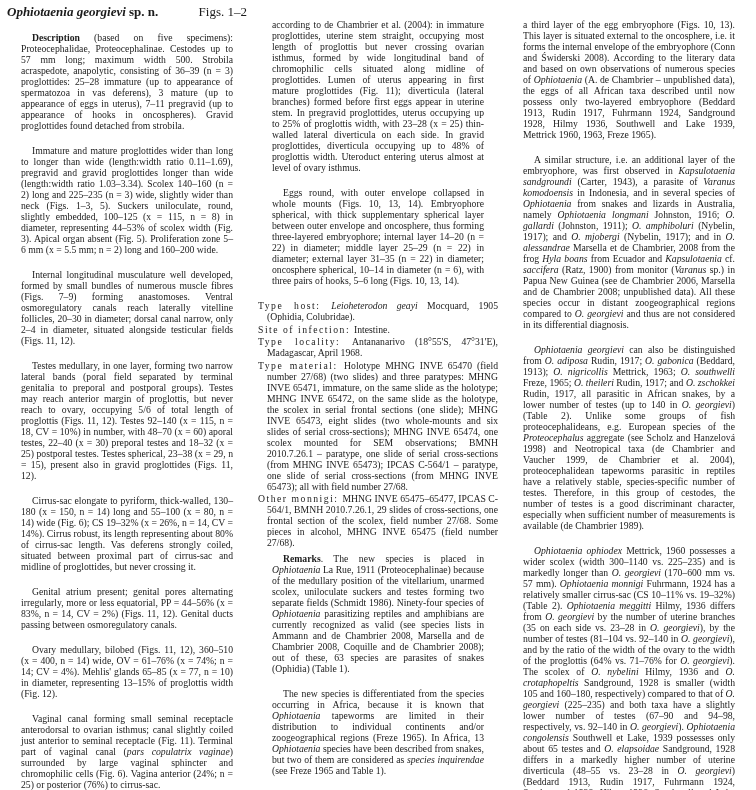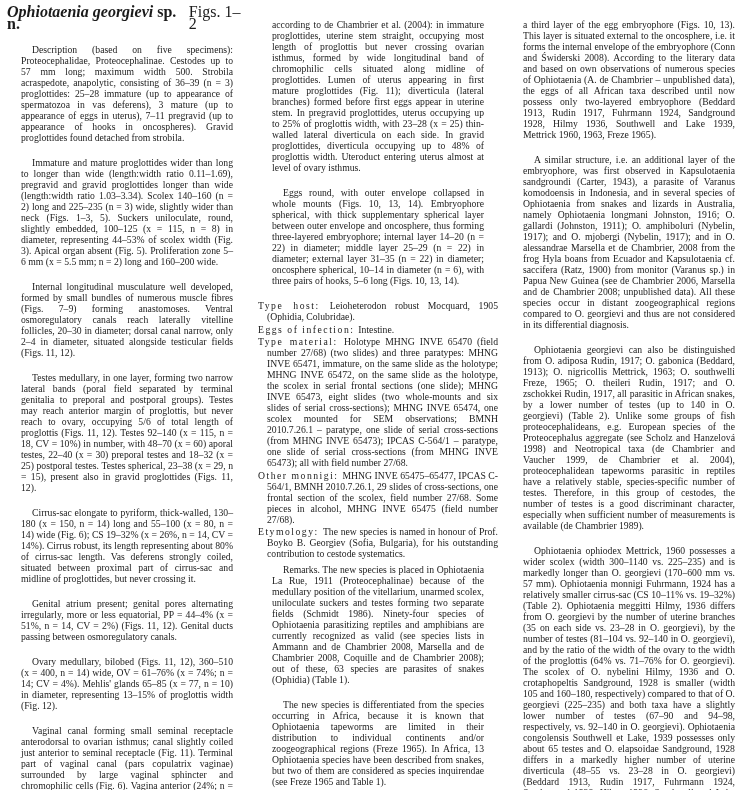--- a/index.html
+++ b/index.html
@@ -13,67 +13,67 @@
     line-height: 11px;
     padding: 5px 7px 4px 7px;
     overflow: hidden;
     hyphens: auto; -webkit-hyphens: auto;
   }
   .cols { display: flex; gap: 11px; }
   .col { flex: 1 1 0; text-align: justify; min-width: 0; }
   .title-row {
     display: flex; justify-content: space-between; align-items: baseline;
     margin: 1px 0 13px 0;
-    font-size: 16px; line-height: 12px;
+    font-size: 13px; line-height: 12px;
     text-align: left;
   }
   .title-main { font-weight: bold; font-style: italic; }
   .title-suffix { font-weight: bold; font-style: normal; }
   .figs-ref { font-style: normal; font-weight: normal; }
   p.block { margin: 14px; padding: 0; }
   p.indent { text-indent: 11px; }
   p.noindent { text-indent: 0; }
   p.entry { padding-left: 9px; text-indent: -9px; margin: 1.5px 0; }
   p.mt { margin-top: 4.5px; }
-  .run-b { font-weight: normal; }
-  .run-i { }
+  .run-b { font-weight: bold; }
+  .run-i { font-style: italic; }
   .run-sp { letter-spacing: 1.5px; font-family: Liberation Serif, serif; }
 </style>
 </head>
 <body>
 
 <div class="page">
   <div class="cols">
 
     <div class="col">
       <div class="title-row">
         <span><span class="title-main">Ophiotaenia georgievi</span><span class="title-suffix"> sp. n.</span></span>
         <span class="figs-ref">Figs. 1–2</span>
       </div>
       <div>
           <p class="block indent"><span class="run-b">Description</span><span> (based on five specimens): Proteocephalidae, Proteocephalinae. Cestodes up to 57 mm long; maximum width 500. Strobila acraspedote, anapolytic, consisting of 36–39 (n = 3) proglottides: 25–28 immature (up to appearance of spermatozoa in vas deferens), 3 mature (up to appearance of eggs in uterus), 7–11 pregravid (up to appearance of hooks in oncospheres). Gravid proglottides found detached from strobila.</span></p>
           <p class="block indent"><span>Immature and mature proglottides wider than long to longer than wide (length:width ratio 0.11–1.69), pregravid and gravid proglottides longer than wide (length:width ratio 1.03–3.34). Scolex 140–160 (n = 2) long and 225–235 (n = 3) wide, slightly wider than neck (Figs. 1–3, 5). Suckers uniloculate, round, slightly embedded, 100–125 (x = 115, n = 8) in diameter, representing 44–53% of scolex width (Fig. 3). Apical organ absent (Fig. 5). Proliferation zone 5–6 mm (x = 5.5 mm; n = 2) long and 160–200 wide.</span></p>
           <p class="block indent"><span>Internal longitudinal musculature well developed, formed by small bundles of numerous muscle fibres (Figs. 7–9) forming anastomoses. Ventral osmoregulatory canals reach laterally vitelline follicles, 20–30 in diameter; dorsal canal narrow, only 2–4 in diameter, situated alongside testicular fields (Figs. 11, 12).</span></p>
           <p class="block indent"><span>Testes medullary, in one layer, forming two narrow lateral bands (poral field separated by terminal genitalia to preporal and postporal groups). Testes may reach anterior margin of proglottis, but never reach to ovary, occupying 5/6 of total length of proglottis (Figs. 11, 12). Testes 92–140 (x = 115, n = 18, CV = 10%) in number, with 48–70 (x = 60) aporal testes, 22–40 (x = 30) preporal testes and 18–32 (x = 25) postporal testes. Testes spherical, 23–38 (x = 29, n = 15), present also in gravid proglottides (Figs. 11, 12).</span></p>
           <p class="block indent"><span>Cirrus-sac elongate to pyriform, thick-walled, 130–180 (x = 150, n = 14) long and 55–100 (x = 80, n = 14) wide (Fig. 6); CS 19–32% (x = 26%, n = 14, CV = 14%). Cirrus robust, its length representing about 80% of cirrus-sac length. Vas deferens strongly coiled, situated between proximal part of cirrus-sac and midline of proglottides, but never crossing it.</span></p>
-          <p class="block indent"><span>Genital atrium present; genital pores alternating irregularly, more or less equatorial, PP = 44–4% (x = 51%, n = 14, CV = 2%) (Figs. 11, 12). Genital ducts passing between osmoregulatory canals.</span></p>
+          <p class="block indent"><span>Genital atrium present; genital pores alternating irregularly, more or less equatorial, PP = 44–56% (x = 83%, n = 14, CV = 2%) (Figs. 11, 12). Genital ducts passing between osmoregulatory canals.</span></p>
           <p class="block indent"><span>Ovary medullary, bilobed (Figs. 11, 12), 360–510 (x = 400, n = 14) wide, OV = 61–76% (x = 74%; n = 14; CV = 4%). Mehlis' glands 65–85 (x = 77, n = 10) in diameter, representing 13–15% of proglottis width (Fig. 12).</span></p>
           <p class="block indent"><span>Vaginal canal forming small seminal receptacle anterodorsal to ovarian isthmus; canal slightly coiled just anterior to seminal receptacle (Fig. 11). Terminal part of vaginal canal (</span><span class="run-i">pars copulatrix vaginae</span><span>) surrounded by large vaginal sphincter and chromophilic cells (Fig. 6). Vagina anterior (24%; n = 25) or posterior (76%) to cirrus-sac.</span></p>
         </div>
     </div>
 
     <div class="col">
       <div>
           <p class="block noindent"><span>according to de Chambrier et al. (2004): in immature proglottides, uterine stem straight, occupying most length of proglottis but never crossing ovarian isthmus, formed by wide longitudinal band of chromophilic cells situated along midline of proglottides. Lumen of uterus appearing in first mature proglottides (Fig. 11); diverticula (lateral branches) formed before first eggs appear in uterine stem. In pregravid proglottides, uterus occupying up to 25% of proglottis width, with 23–28 (x = 25) thin-walled lateral diverticula on each side. In gravid proglottides, diverticula occupying up to 48% of proglottis width. Uteroduct entering uterus almost at level of ovary isthmus.</span></p>
           <p class="block indent"><span>Eggs round, with outer envelope collapsed in whole mounts (Figs. 10, 13, 14). Embryophore spherical, with thick supplementary spherical layer between outer envelope and oncosphere, thus forming three-layered embryophore; internal layer 14–20 (n = 22) in diameter; middle layer 25–29 (n = 22) in diameter; external layer 31–35 (n = 22) in diameter; oncosphere spherical, 10–14 in diameter (n = 6), with three pairs of hooks, 5–6 long (Figs. 10, 13, 14).</span></p>
-          <p class="block entry mt"><span class="run-sp">Type host: </span><span class="run-i">Leioheterodon robust</span><span> Mocquard, 1905 (Ophidia, Colubridae).</span></p>
-          <p class="block entry"><span class="run-sp">Eggs of infection: </span><span>Intestine.</span></p>
+          <p class="block entry mt"><span class="run-sp">Type host: </span><span class="run-i">Leioheterodon geayi</span><span> Mocquard, 1905 (Ophidia, Colubridae).</span></p>
+          <p class="block entry"><span class="run-sp">Site of infection: </span><span>Intestine.</span></p>
+          <p class="block entry"><span class="run-sp">Type locality: </span><span>Antananarivo (18°55'S, 47°31'E), Madagascar, April 1968.</span></p>
           <p class="block entry"><span class="run-sp">Type material: </span><span>Holotype MHNG INVE 65470 (field number 27/68) (two slides) and three paratypes: MHNG INVE 65471, immature, on the same slide as the holotype; MHNG INVE 65472, on the same slide as the holotype, the scolex in serial frontal sections (one slide); MHNG INVE 65473, eight slides (two whole-mounts and six slides of serial cross-sections); MHNG INVE 65474, one scolex mounted for SEM observations; BMNH 2010.7.26.1 – paratype, one slide of serial cross-sections (from MHNG INVE 65473); IPCAS C-564/1 – paratype, one slide of serial cross-sections (from MHNG INVE 65473); all with field number 27/68.</span></p>
           <p class="block entry"><span class="run-sp">Other monnigi: </span><span>MHNG INVE 65475–65477, IPCAS C-564/1, BMNH 2010.7.26.1, 29 slides of cross-sections, one frontal section of the scolex, field number 27/68. Some pieces in alcohol, MHNG INVE 65475 (field number 27/68).</span></p>
-          <p class="block entry"><span class="run-sp">Etymology: </span><span>The new species is named in honour of Prof. Boyko B. Georgiev (Sofia, Bulgaria), for his outstanding contribution to cestode systematics.</span></p>
           <p class="block indent mt"><span class="run-b">Remarks</span><span>. The new species is placed in </span><span class="run-i">Ophiotaenia</span><span> La Rue, 1911 (Proteocephalinae) because of the medullary position of the vitellarium, unarmed scolex, uniloculate suckers and testes forming two separate fields (Schmidt 1986). Ninety-four species of </span><span class="run-i">Ophiotaenia</span><span> parasitizing reptiles and amphibians are currently recognized as valid (see species lists in Ammann and de Chambrier 2008, Marsella and de Chambrier 2008, Coquille and de Chambrier 2008); out of these, 63 species are parasites of snakes (Ophidia) (Table 1).</span></p>
           <p class="block indent"><span>The new species is differentiated from the species occurring in Africa, because it is known that </span><span class="run-i">Ophiotaenia</span><span> tapeworms are limited in their distribution to individual continents and/or zoogeographical regions (Freze 1965). In Africa, 13 </span><span class="run-i">Ophiotaenia</span><span> species have been described from snakes, but two of them are considered as </span><span class="run-i">species inquirendae</span><span> (see Freze 1965 and Table 1).</span></p>
           <p class="block indent"><span class="run-i">Ophiotaenia georgievi</span><span> differs from all </span><span class="run-i">Ophiotaenia</span><span> species parasitic in African snakes in the possession of</span></p>
         </div>
     </div>
 
     <div class="col">
       <div>
           <p class="block noindent"><span>a third layer of the egg embryophore (Figs. 10, 13). This layer is situated external to the oncosphere, i.e. it forms the internal envelope of the embryophore (Conn and Świderski 2008). According to the literary data and based on own observations of numerous species of </span><span class="run-i">Ophiotaenia</span><span> (A. de Chambrier – unpublished data), the eggs of all African taxa described until now possess only two-layered embryophore (Beddard 1913, Rudin 1917, Fuhrmann 1924, Sandground 1928, Hilmy 1936, Southwell and Lake 1939, Mettrick 1960, 1963, Freze 1965).</span></p>
           <p class="block indent"><span>A similar structure, i.e. an additional layer of the embryophore, was first observed in </span><span class="run-i">Kapsulotaenia sandgroundi</span><span> (Carter, 1943), a parasite of </span><span class="run-i">Varanus komodoensis</span><span> in Indonesia, and in several species of </span><span class="run-i">Ophiotaenia</span><span> from snakes and lizards in Australia, namely </span><span class="run-i">Ophiotaenia longmani</span><span> Johnston, 1916; </span><span class="run-i">O. gallardi</span><span> (Johnston, 1911); </span><span class="run-i">O. amphiboluri</span><span> (Nybelin, 1917); and </span><span class="run-i">O. mjobergi</span><span> (Nybelin, 1917); and in </span><span class="run-i">O. alessandrae</span><span> Marsella et de Chambrier, 2008 from the frog </span><span class="run-i">Hyla boans</span><span> from Ecuador and </span><span class="run-i">Kapsulotaenia</span><span> cf. </span><span class="run-i">saccifera</span><span> (Ratz, 1900) from monitor (</span><span class="run-i">Varanus</span><span> sp.) in Papua New Guinea (see de Chambrier 2006, Marsella and de Chambrier 2008; unpublished data). All these species occur in distant zoogeographical regions compared to </span><span class="run-i">O. georgievi</span><span> and thus are not considered in its differential diagnosis.</span></p>

